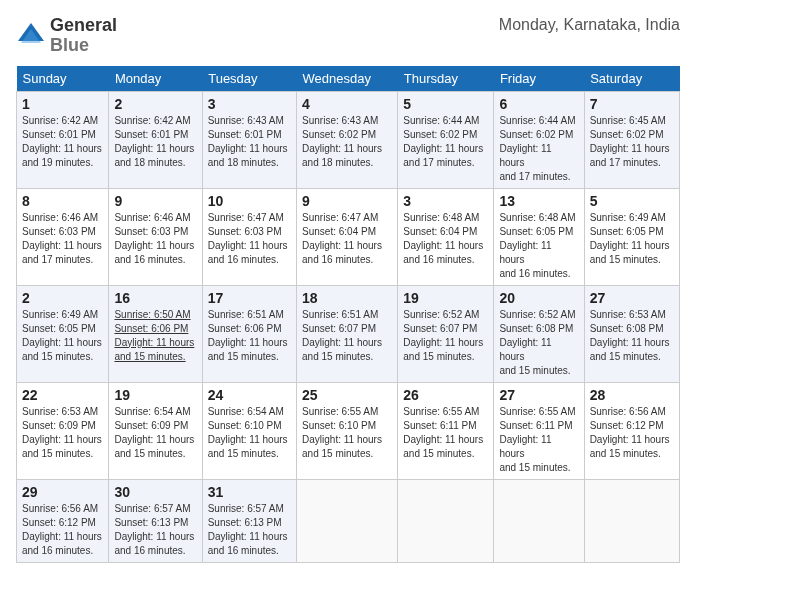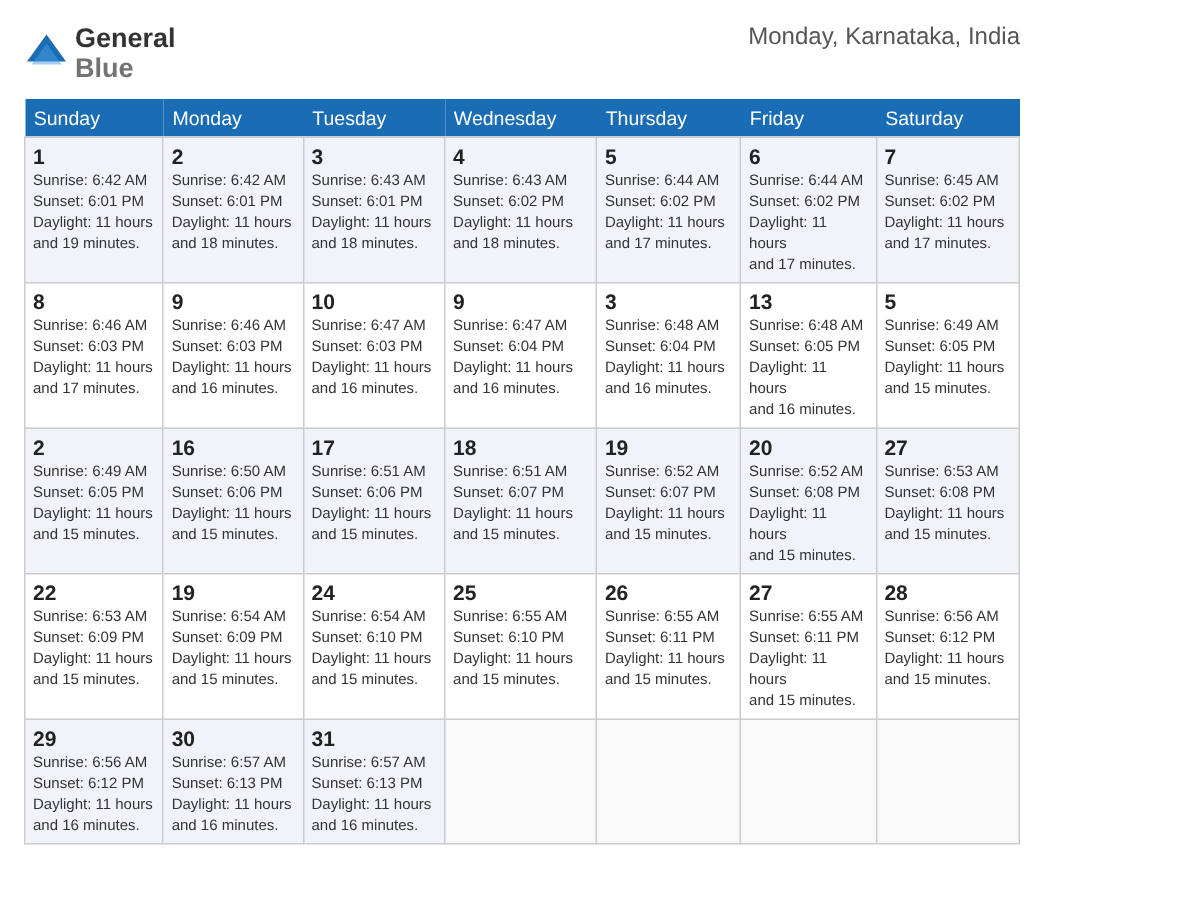--- a/index.html
+++ b/index.html
@@ -239,21 +239,21 @@
         <tr>
           <td>
             <span class="day-number">2</span>
             <div class="day-info" style="white-space: pre-line;">Sunrise: 6:49 AM
 Sunset: 6:05 PM
 Daylight: 11 hours
 and 15 minutes.</div>
           </td>
           <td>
             <span class="day-number">16</span>
-            <div class="day-info" style="white-space: pre-line;">Sunrise: 6:50 AM
+            <div class="day-info" style="white-space: pre-line; text-decoration: underline;">Sunrise: 6:50 AM
 Sunset: 6:06 PM
 Daylight: 11 hours
 and 15 minutes.</div>
           </td>
           <td>
             <span class="day-number">17</span>
             <div class="day-info" style="white-space: pre-line;">Sunrise: 6:51 AM
 Sunset: 6:06 PM
 Daylight: 11 hours
 and 15 minutes.</div>

